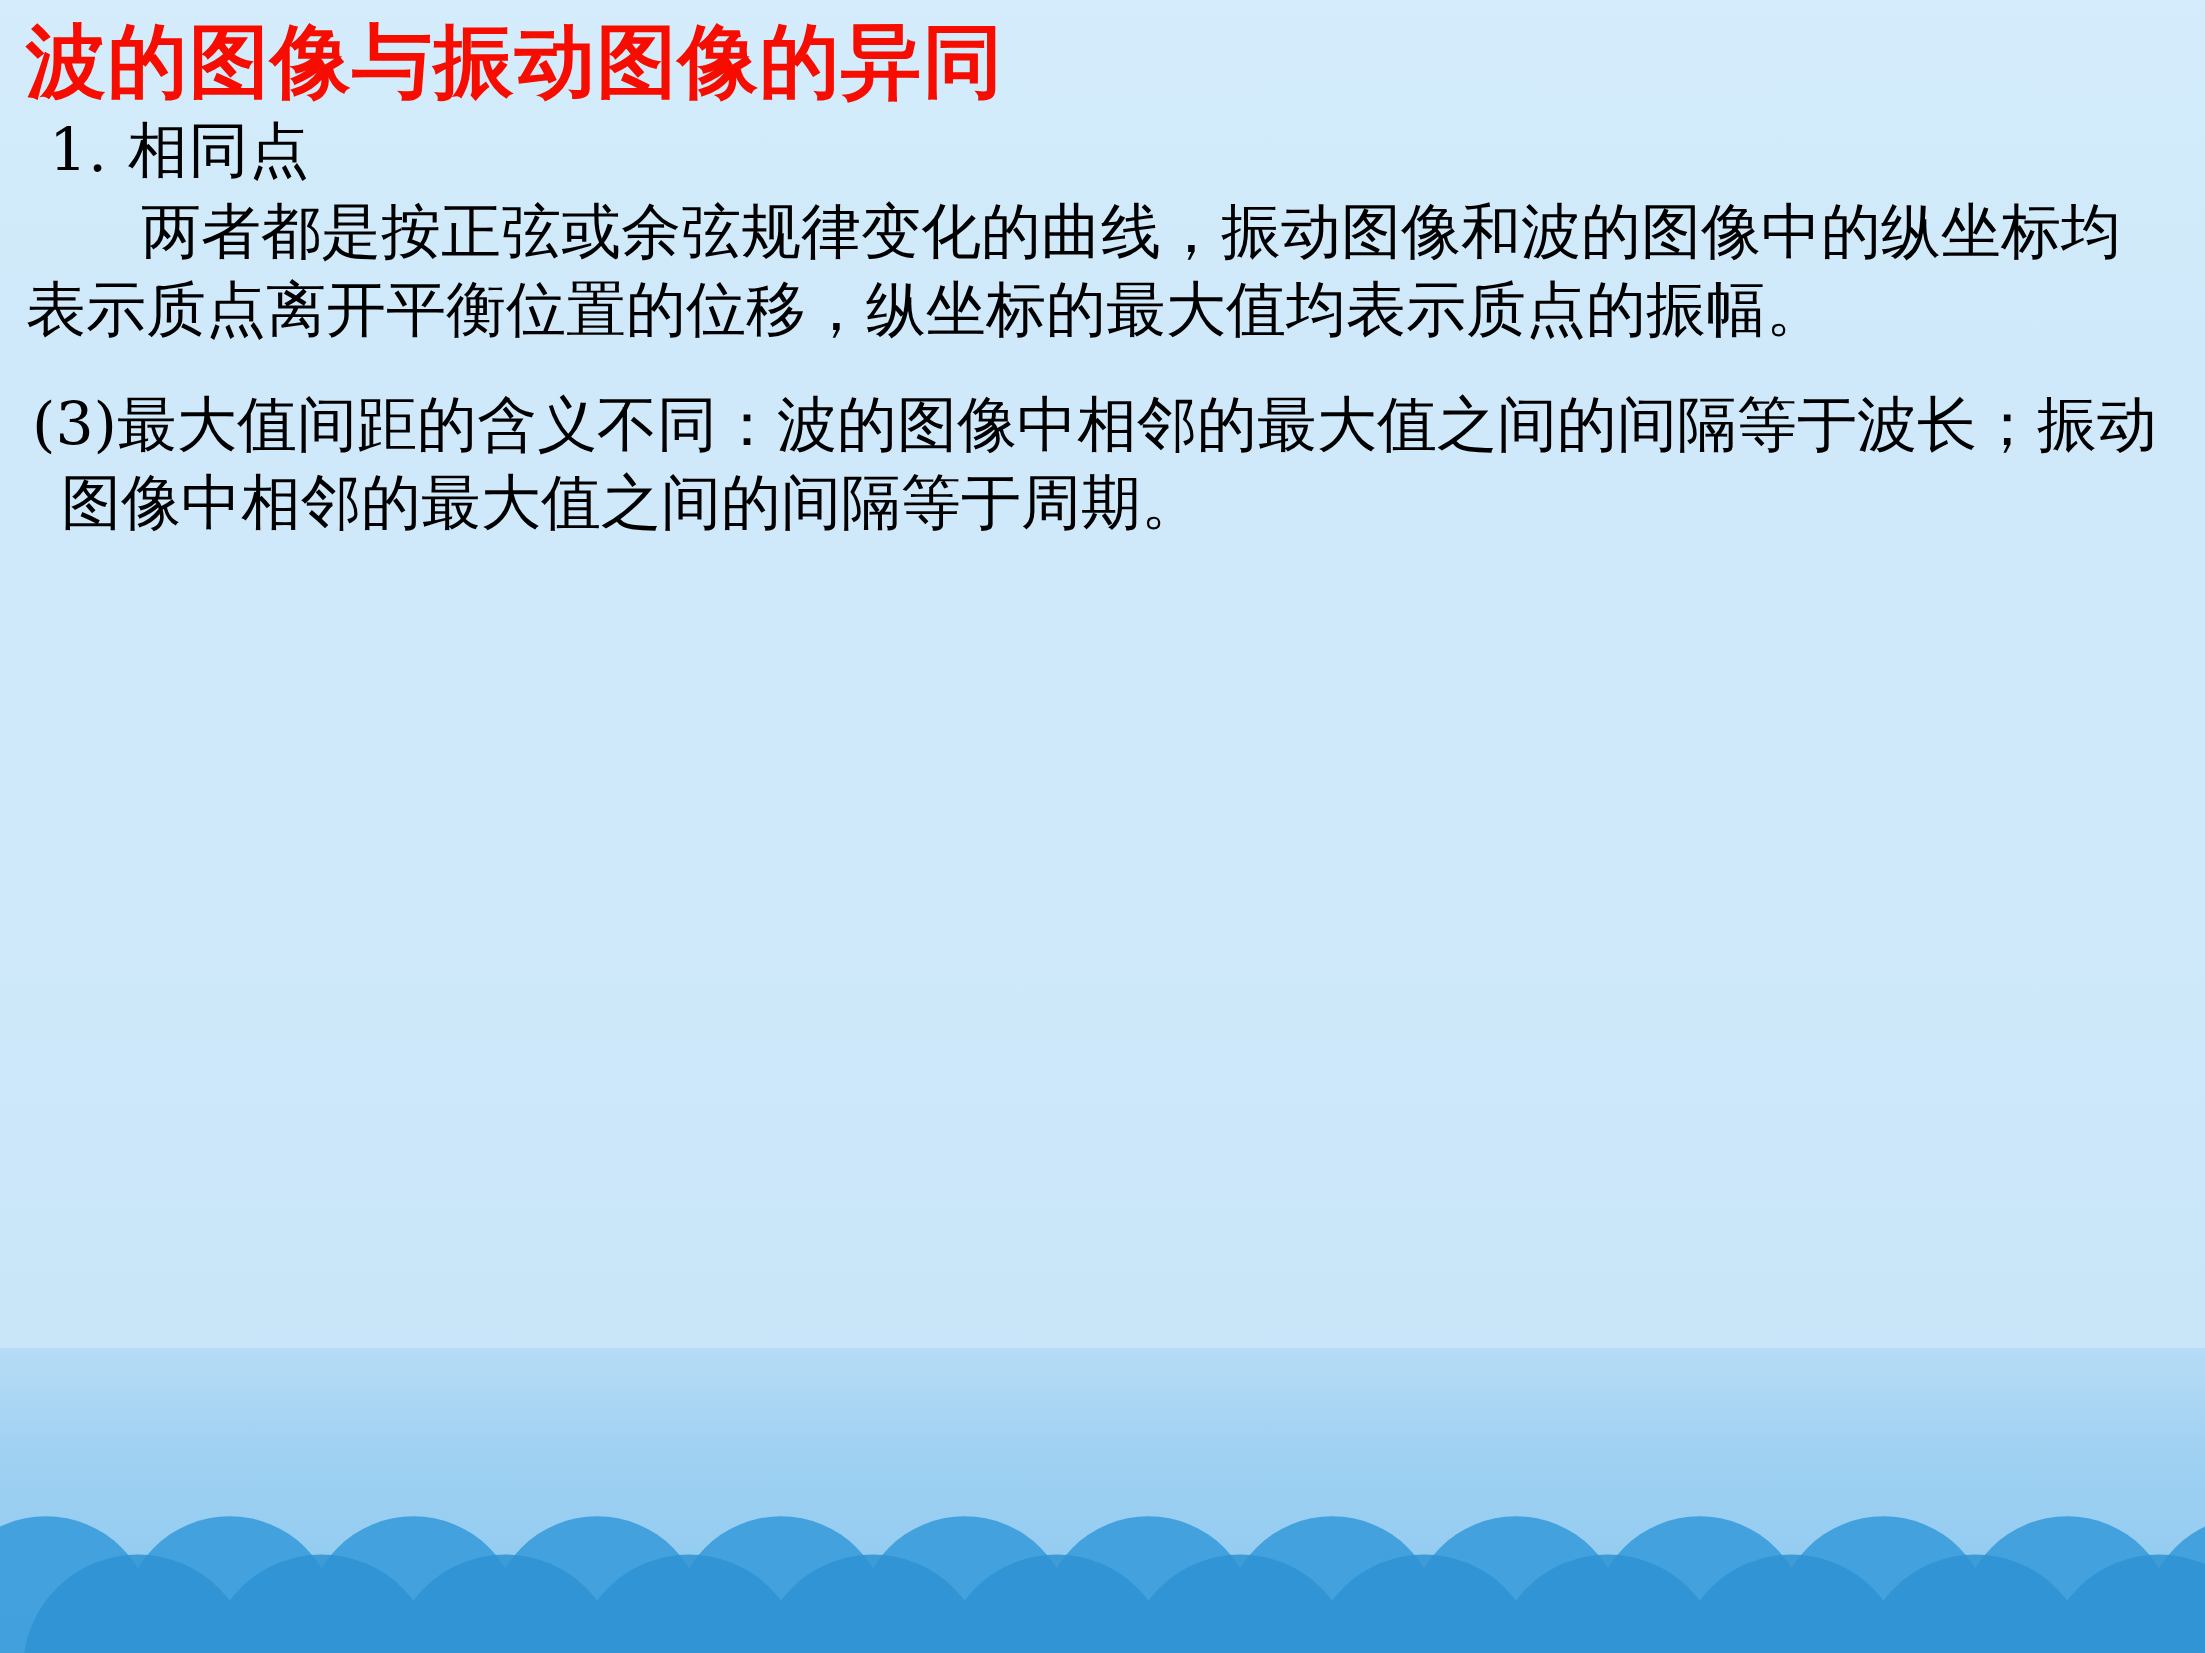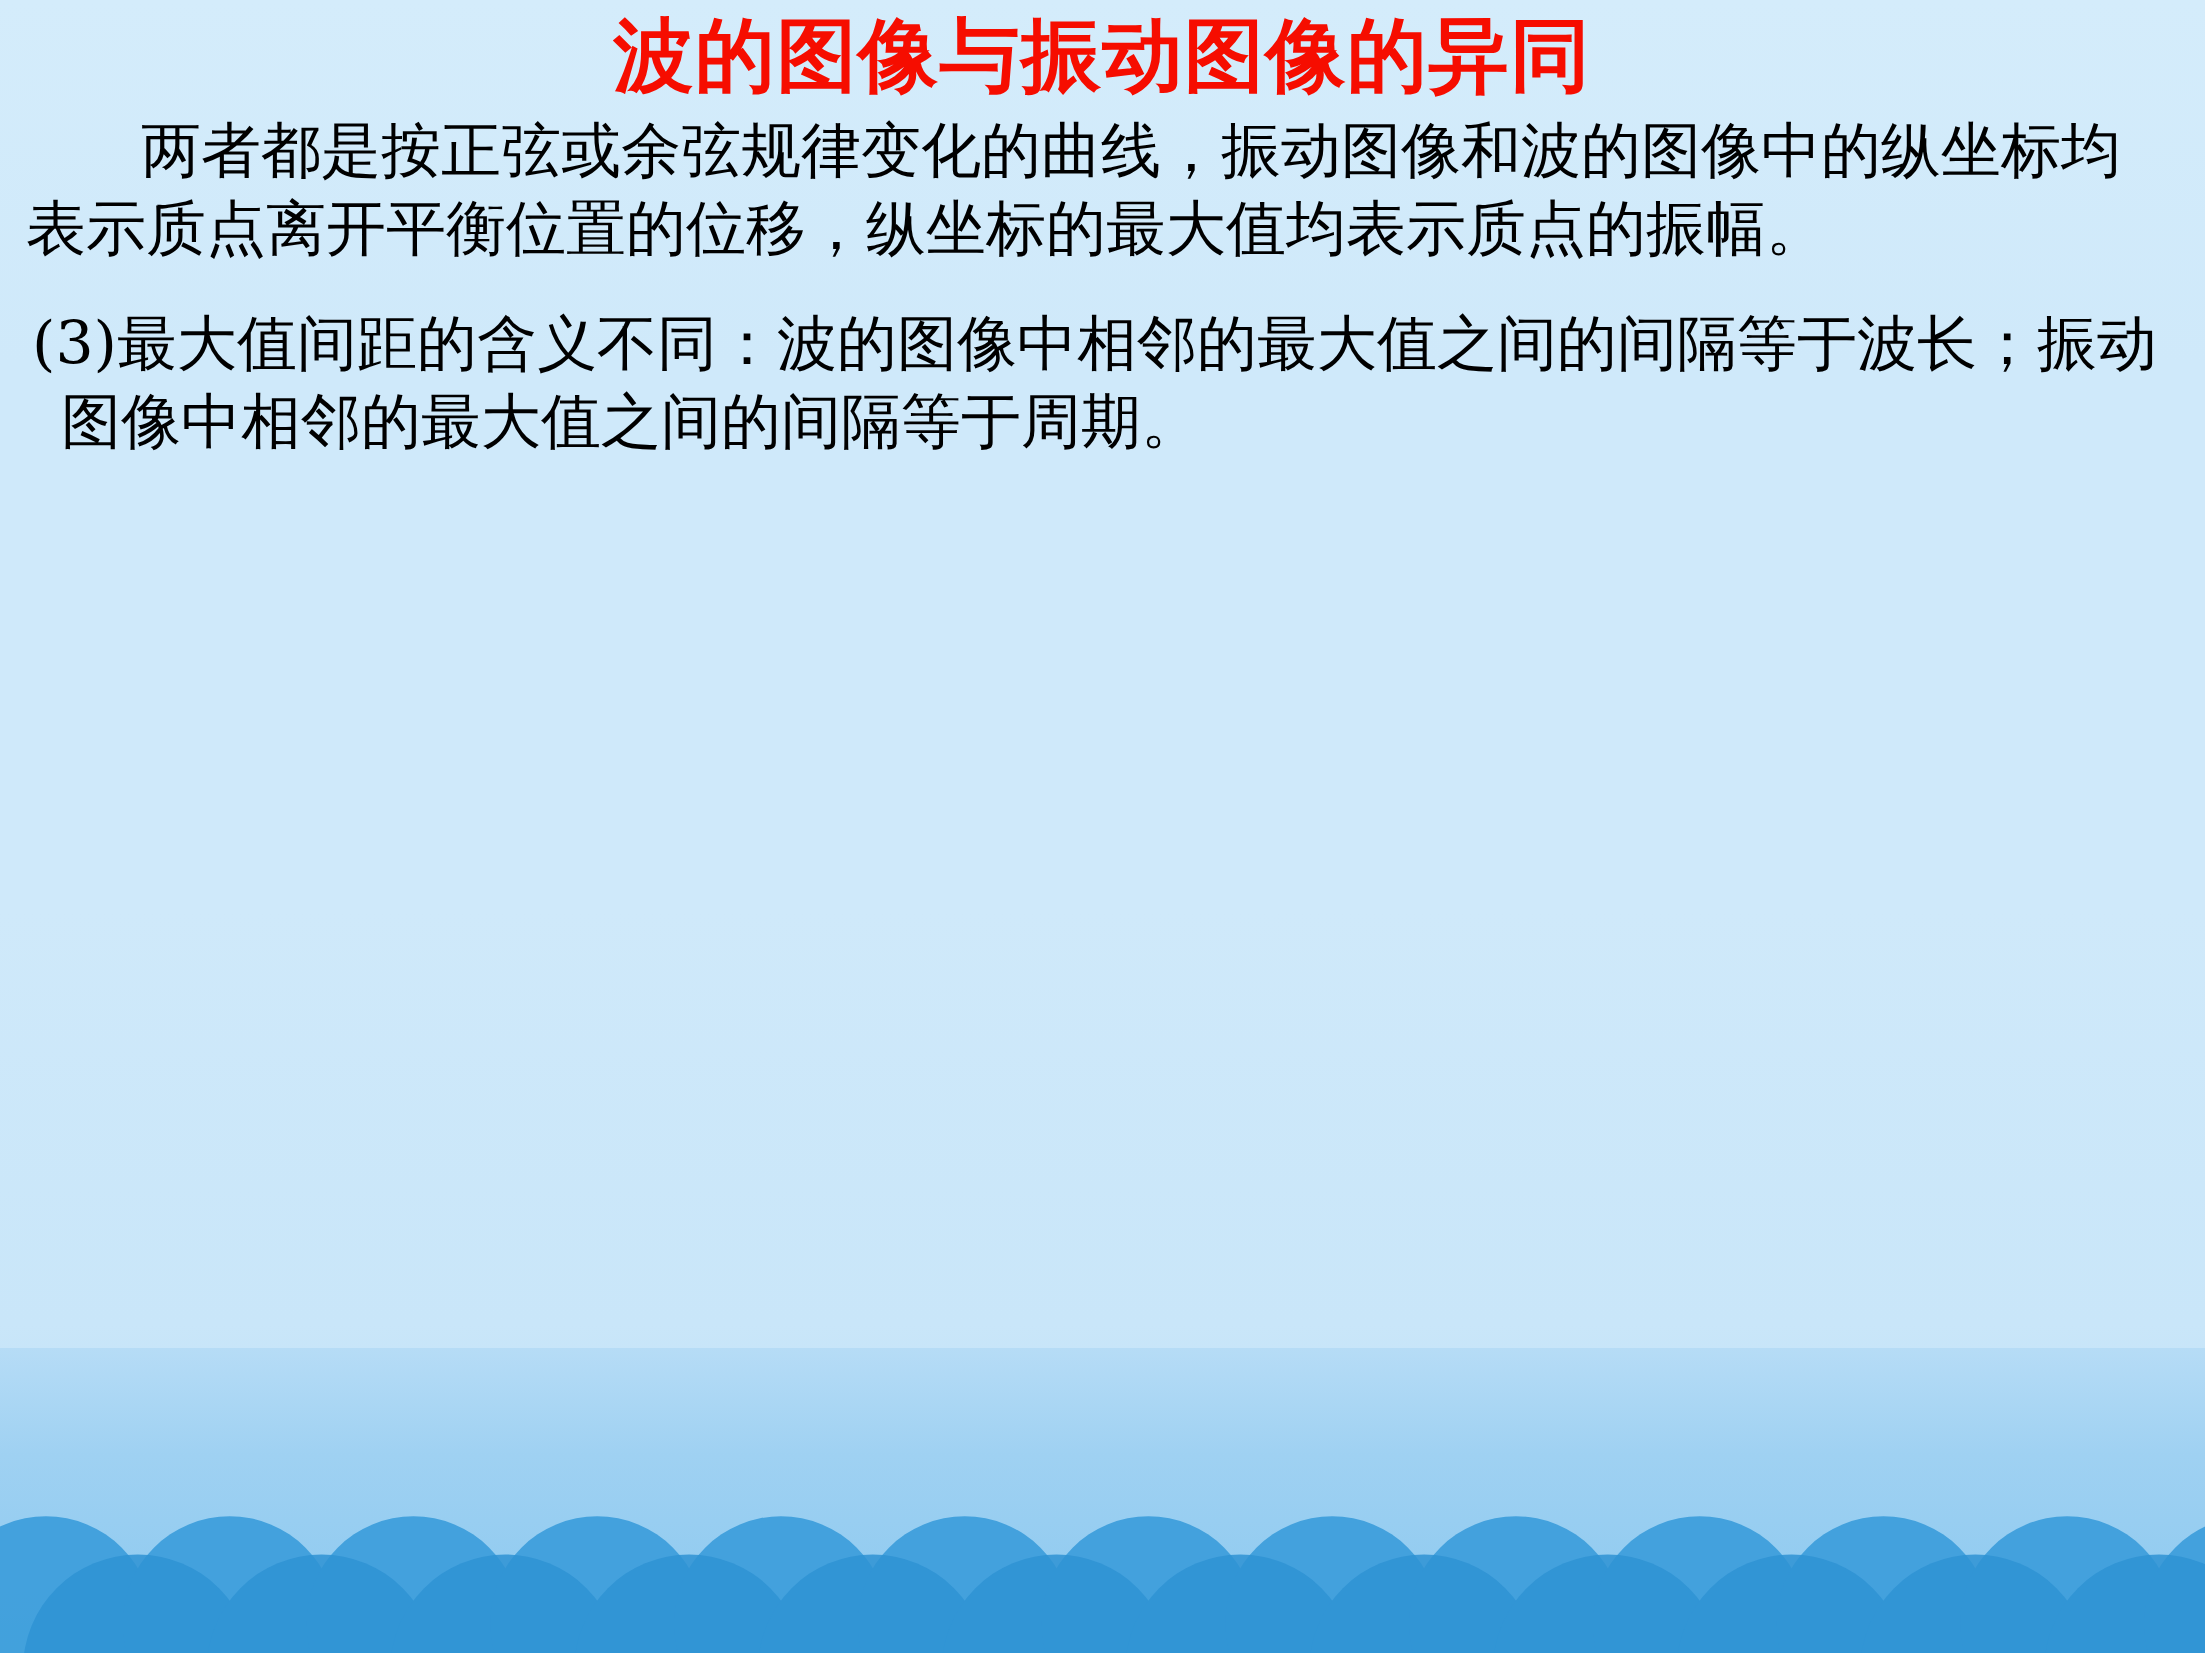--- a/index.html
+++ b/index.html
@@ -52,24 +52,23 @@
     position: relative;
     z-index: 3;
     padding: 0 26px;
   }
 
   .slide-title {
     color: #f60d00;
     font-weight: bold;
     font-size: 80px;
     line-height: 1.12;
-    text-align: center;
     letter-spacing: 1.5px;
     margin: 17px 0 4.6px 0;
-    font-family: Liberation Mono, monospace;
+    font-family: Liberation Sans, sans-serif;
   }
 
   .heading {
     color: #000;
     font-size: 60px;
     line-height: 1.22;
     margin: 7.7px 0 0 23px;
     letter-spacing: 0.8px;
   }
 
@@ -134,20 +133,21 @@
         <circle cx="2580" cy="250" r="150"></circle>
         <circle cx="2820" cy="250" r="150"></circle>
       </g>
     </svg>
   </div>
 
   <div class="content">
 
     <div class="slide-title">波的图像与振动图像的异同</div>
 
+    <div class="heading">1. 相同点</div>
 
     <div class="para indent">两者都是按正弦或余弦规律变化的曲线，振动图像和波的图像中的纵坐标均表示质点离开平衡位置的位移，纵坐标的最大值均表示质点的振幅。</div>
 
     <div class="gap-small"></div>
 
 
     <div class="gap-tiny"></div>
 
 
 

